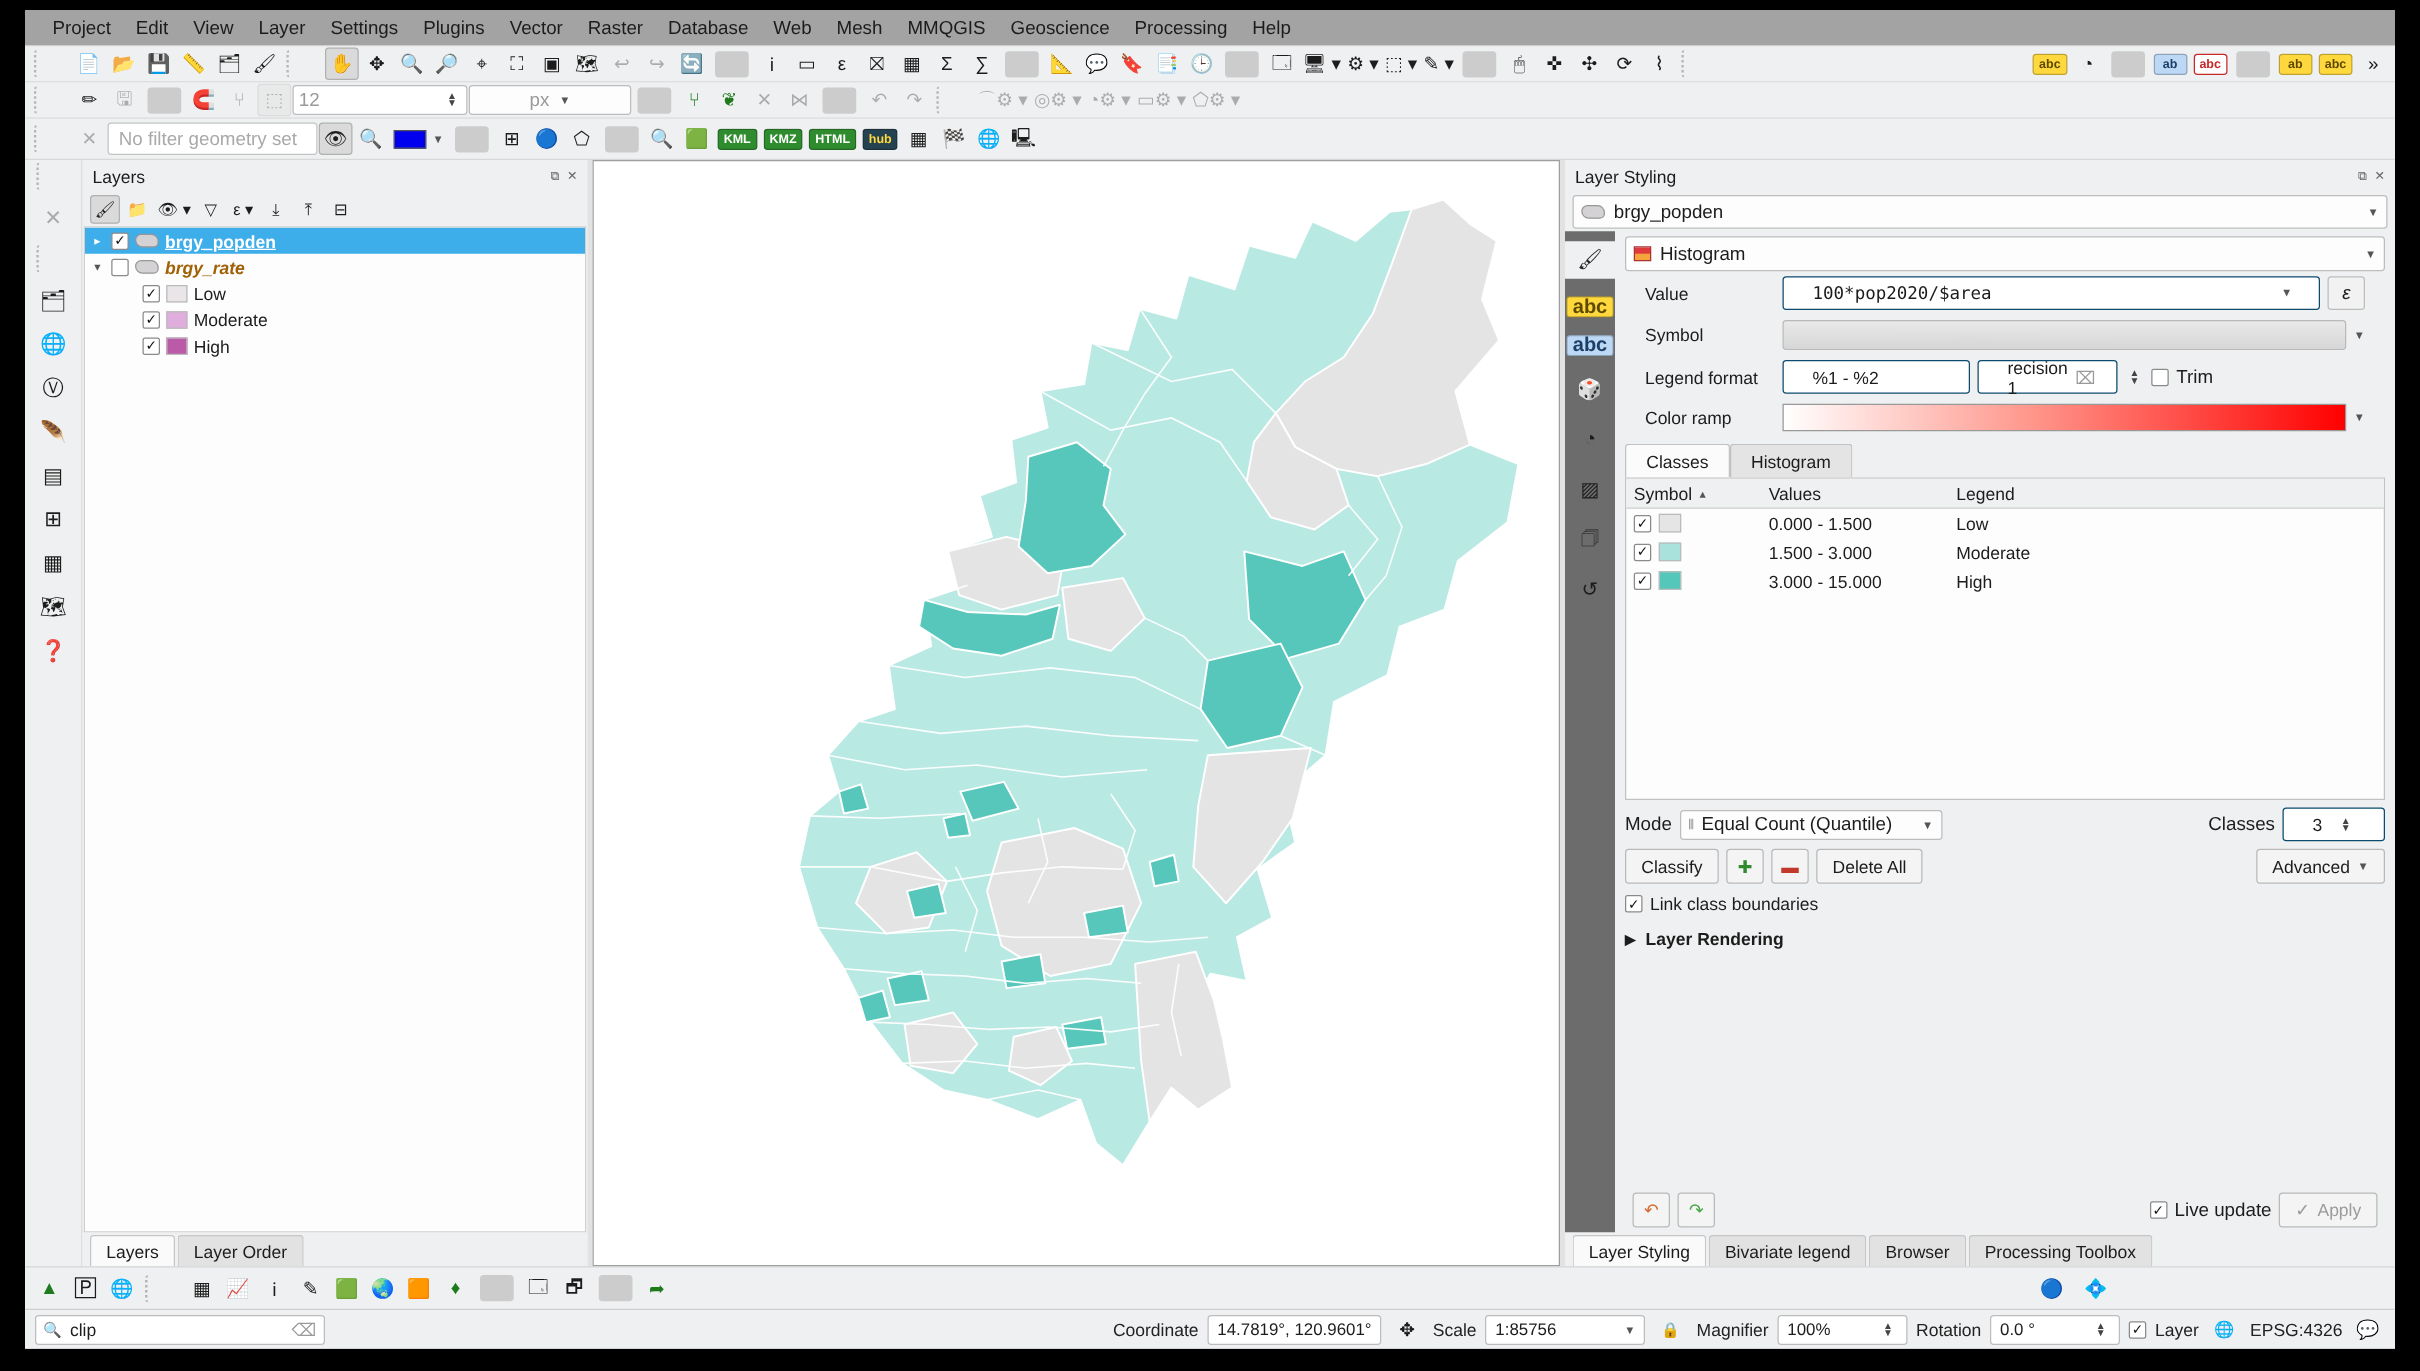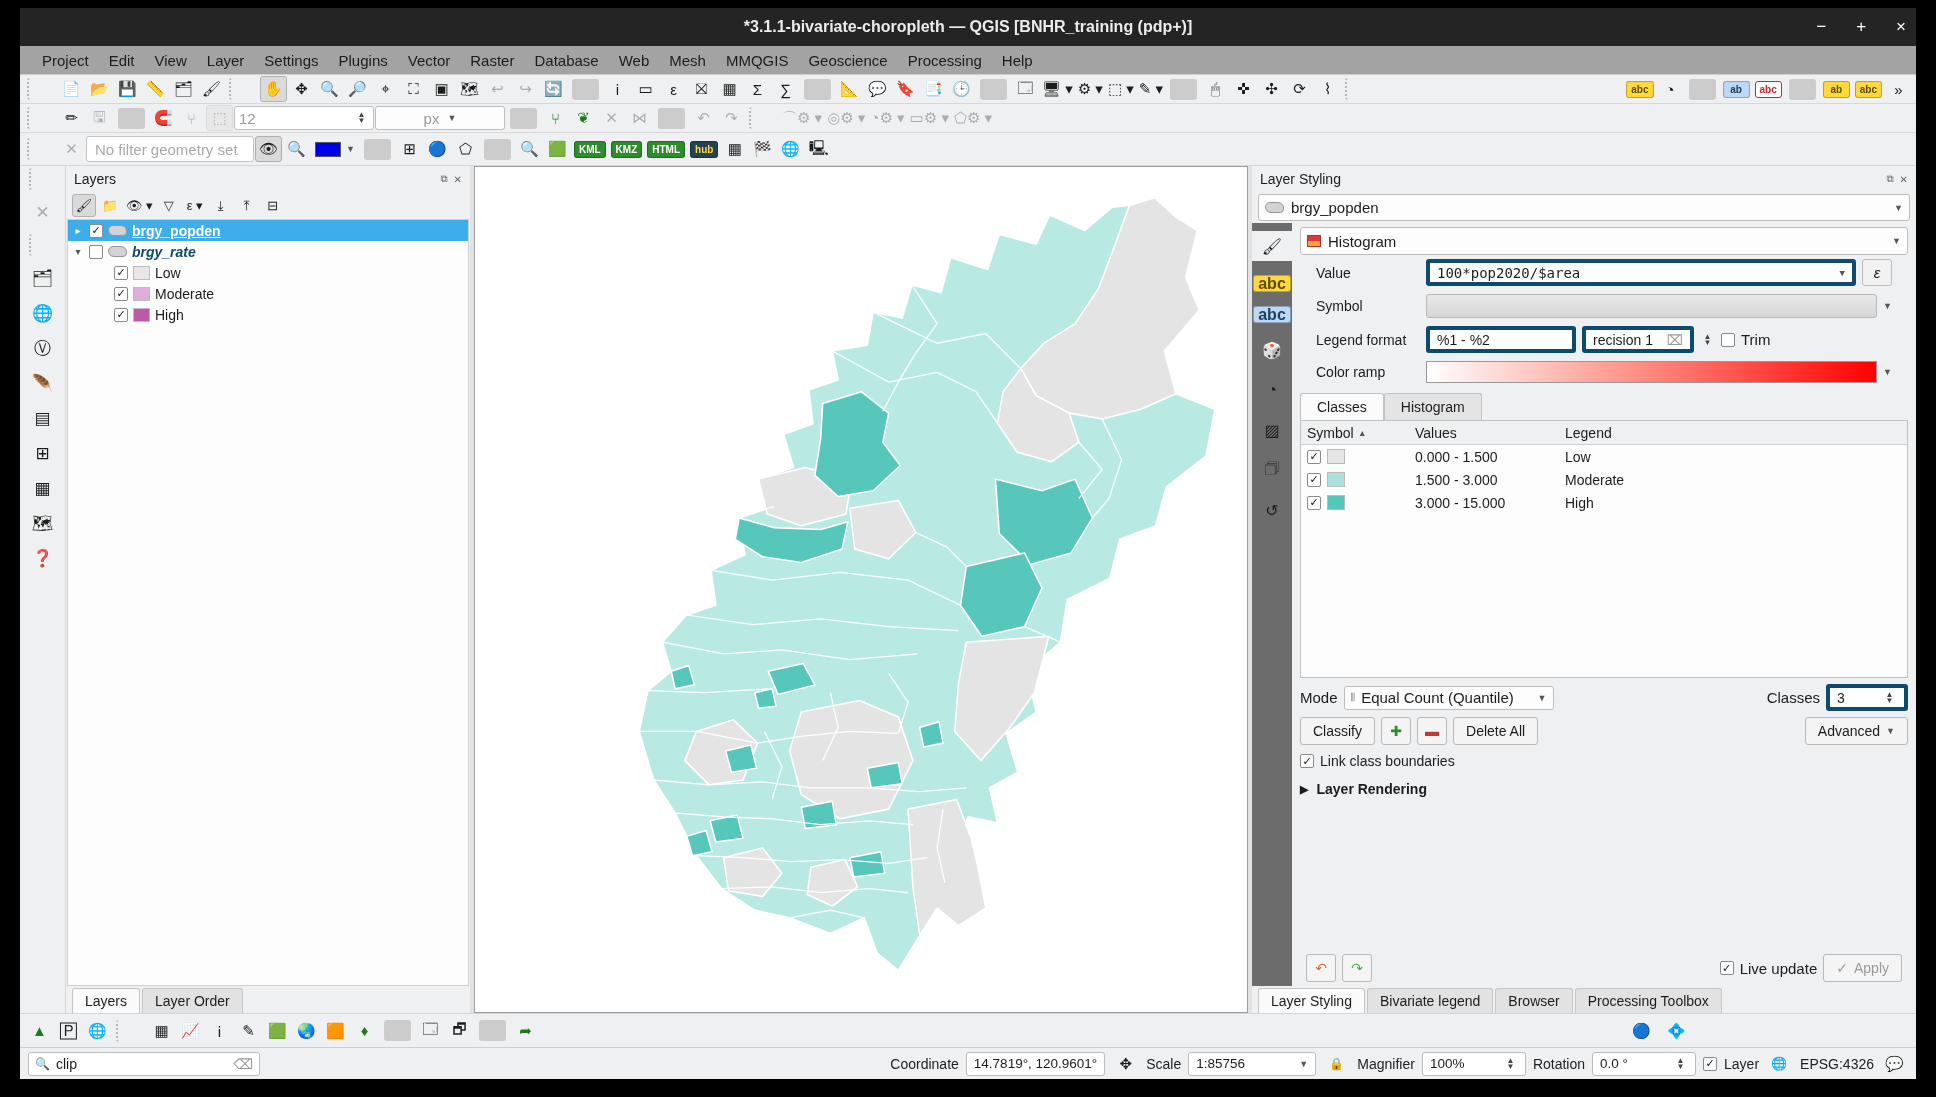--- a/index.html
+++ b/index.html
@@ -58,43 +58,43 @@
   .lp-toolbar .tbi{min-width:24px;height:23px;font-size:13px}
   .tree{flex:1;background:#fdfdfd;border:1px solid #cfcfcf;margin:0 1px;overflow:hidden;font-size:14px}
   .trow{display:flex;align-items:center;height:21px;gap:5px;padding:0 4px}
   .trow.sel{background:#3daee9;color:#fff}
   .trow.sel .lbl{font-weight:bold;text-decoration:underline}
   .trow .exp{width:12px;color:#555;font-size:10px;text-align:center}
   .trow.sel .exp{color:#fff}
   .cb{width:14px;height:14px;background:#fff;border:1px solid #8a8a8a;border-radius:2px;
       display:inline-flex;align-items:center;justify-content:center;font-size:11px;color:#111;flex:0 0 auto}
   .polyicon{width:19px;height:11px;background:#d5d2d5;border:1px solid #979797;border-radius:5px 6px 4px 6px}
-  .trow.ital .lbl{font-style:italic;font-weight:bold;color:#0c4a6e}
+  .trow.ital .lbl{font-style:italic;font-weight:bold;color:#a16207}
   .legrow{padding-left:46px}
   .legsw{width:17px;height:14px;border:1px solid #bbb}
   .dock-tabs{display:flex;gap:2px;padding:2px 6px 0 6px;background:#eff0f1;flex:0 0 auto}
   .dtab{padding:4px 12px;border:1px solid #c6c6c6;border-bottom:none;border-radius:3px 3px 0 0;
         background:#e2e2e2;font-size:14px}
   .dtab.active{background:#fafafa;font-weight:normal}
   
   .canvas{flex:1;background:#fff;border:1px solid #9f9f9f;margin:0;position:relative;overflow:hidden}
   .canvas svg{position:absolute;left:6px;top:4px}
   
   .dock-right{width:668px;flex:0 0 auto;border-left:4px solid #e2e2e2}
   .ls-combo-row{padding:2px 6px}
   .ls-body{flex:1;display:flex;min-height:0}
   .ls-strip{width:40px;background:#6c6c6c;display:flex;flex-direction:column;align-items:center;
             gap:14px;padding-top:8px;flex:0 0 auto}
   .ls-strip .tbi{font-size:16px}
   .ls-strip .tbi.active{background:#eff0f1;width:40px;border-radius:0;height:30px}
   .ls-content{flex:1;display:flex;flex-direction:column;padding:4px 8px 0 8px;min-width:0}
   .frow{display:flex;align-items:center;margin:4px 16px;gap:6px}
   .frow .flab{width:104px;flex:0 0 auto;font-size:14px}
-  .field{display:inline-flex;align-items:center;background:#fff;border:4px solid #0c4a6e;
-         border-radius:3px;height:27px;padding:0 7px;font-size:14px;gap:6px}
+  .field{display:inline-flex;align-items:center;background:#fff;border:1px solid #0c4a6e;
+         border-radius:3px;height:27px;padding:0 23px;font-size:14px;gap:6px}
   .grow{flex:1;min-width:0}
   .exprbtn{width:30px;height:27px;border:1px solid #bdbdbd;border-radius:3px;background:#f2f2f2;
            display:flex;align-items:center;justify-content:center;font-style:italic}
   .symbar{flex:1;height:24px;border:1px solid #b9b9b9;border-radius:3px;
           background:linear-gradient(#e9e9e9,#d6d6d6)}
   .ramp{flex:1;height:22px;border:1px solid #999;background:linear-gradient(90deg,#ffffff,#ff9489 45%,#ff0000)}
   .spin2{display:flex;flex-direction:column;width:15px;flex:0 0 auto;line-height:6px}
   .spin2 span{font-size:8px;color:#444;text-align:center}
   .tabs2{display:flex;margin-top:6px}
   .tab2{padding:5px 16px;border:1px solid #c2c2c2;border-bottom:none;border-radius:3px 3px 0 0;
@@ -127,28 +127,20 @@
   .statfield{display:flex;align-items:center;background:#fff;border:1px solid #bdbdbd;border-radius:3px;
              height:24px;padding:0 7px;font-size:13.5px}
   .slab{color:#222}
   .spacer{flex:1}
 </style>
 </head>
 <body>
 
 <div class="window">
 
-  <div class="titlebar">
-    <span>*3.1.1-bivariate-choropleth — QGIS [BNHR_training (pdp+)]</span>
-    <div class="winbtns">
-      <span>−</span>
-      <span>+</span>
-      <span>×</span>
-    </div>
-  </div>
 
   <div class="menubar">
     <span class="mi"><span>Project</span></span>
       <span class="mi"><span>Edit</span></span>
       <span class="mi"><span>View</span></span>
       <span class="mi"><span>Layer</span></span>
       <span class="mi"><span>Settings</span></span>
       <span class="mi"><span>Plugins</span></span>
       <span class="mi"><span>Vector</span></span>
       <span class="mi"><span>Raster</span></span>

